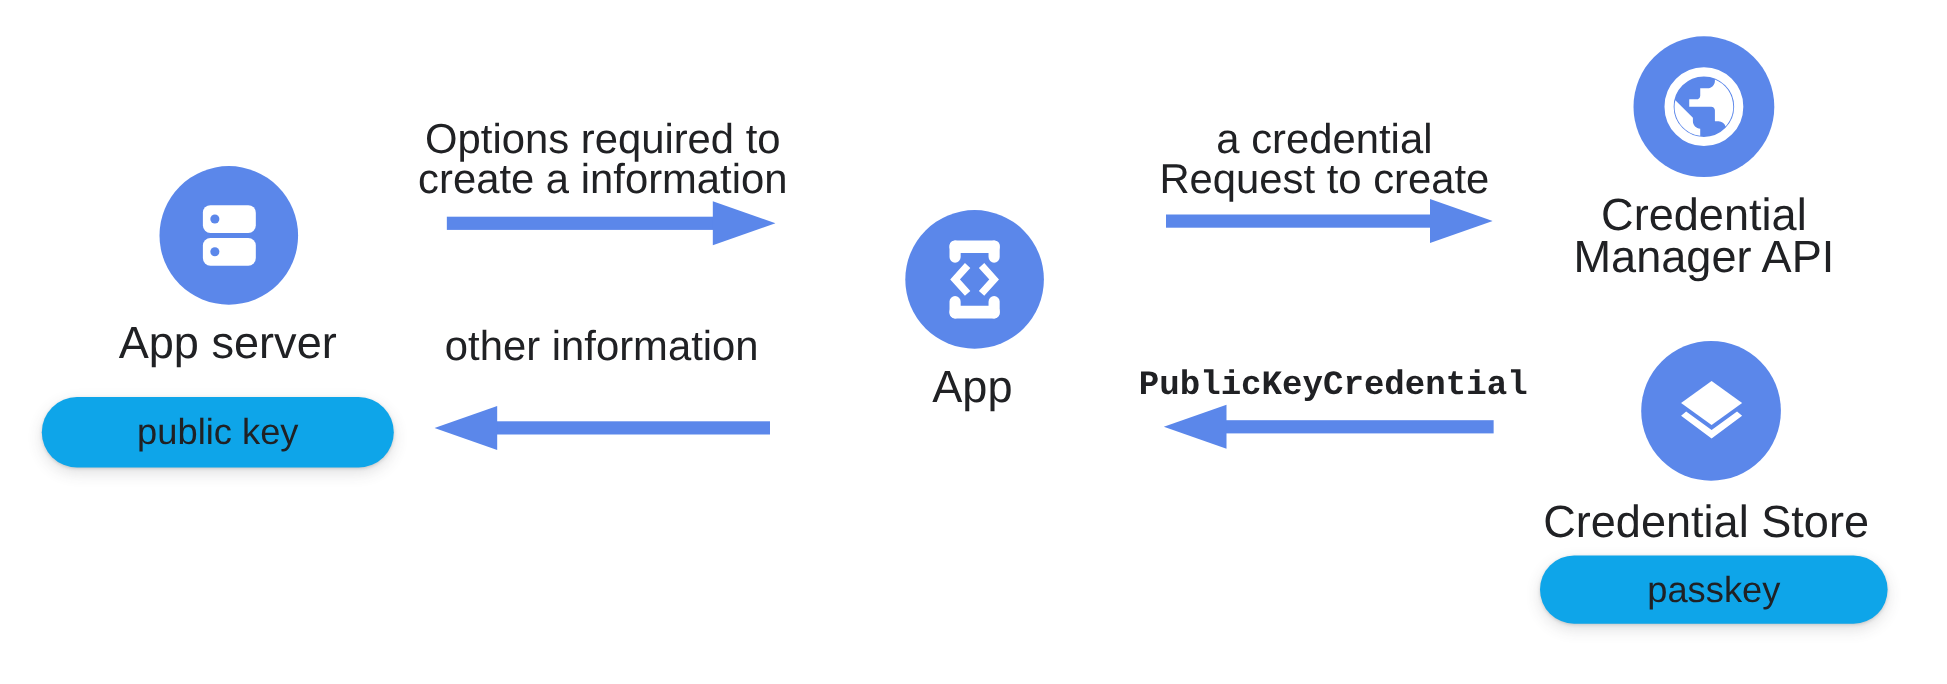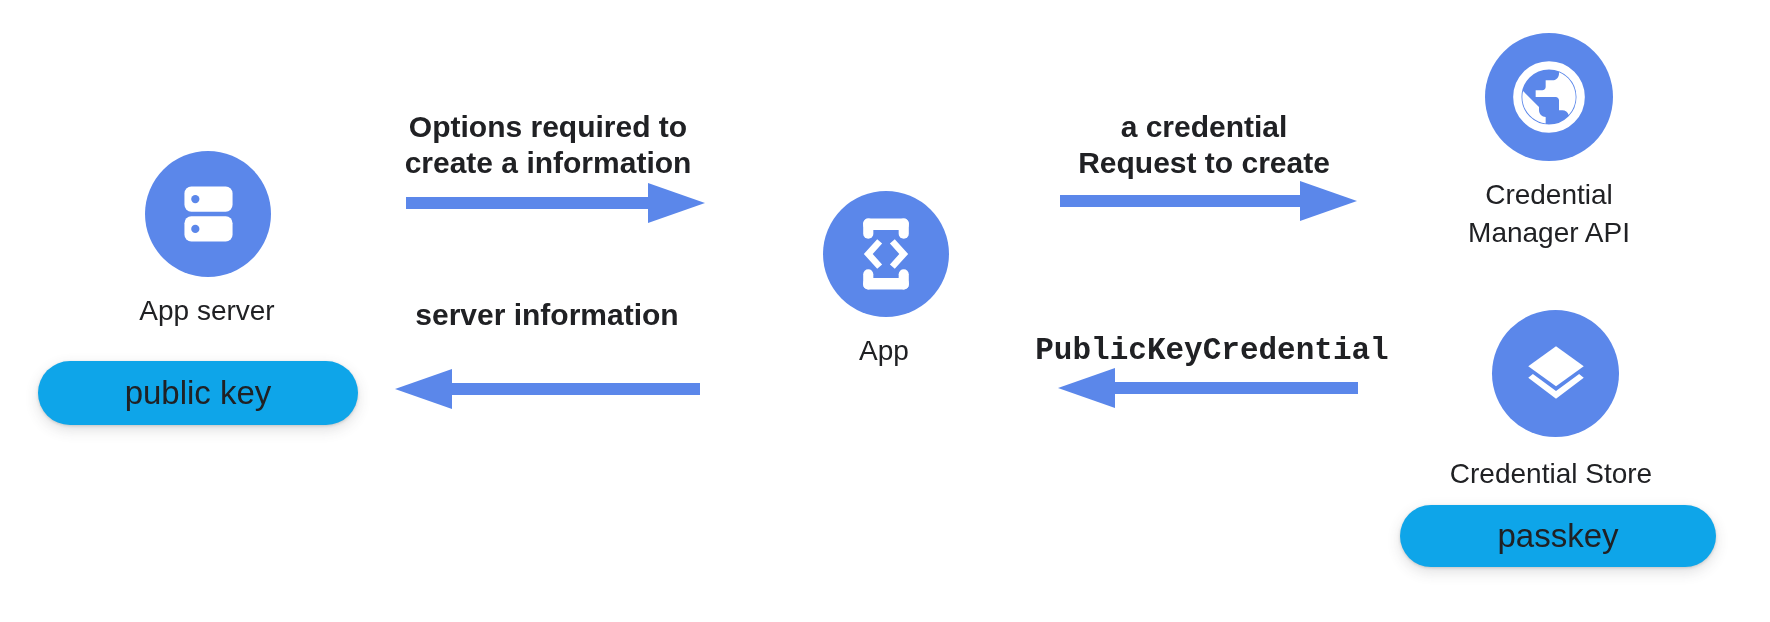--- a/index.html
+++ b/index.html
@@ -2,23 +2,23 @@
 <html style="--accent: #5b87ea; --text: #202124; --bg: #ffffff;"><head>
 <meta charset="utf-8">
 <style>
   html,body{margin:0;padding:0;background:#ffffff;}
   body{font-family:"Liberation Sans",sans-serif;color:var(--text,#202124);}
   .canvas{position:relative;width:1770px;height:622px;background:var(--bg,#ffffff);overflow:hidden;}
 
   .circle{position:absolute;border-radius:50%;background:var(--accent,#5b87ea);
           display:flex;align-items:center;justify-content:center;}
 
-  .node-label{position:absolute;transform:translateX(-50%);font-size:28px;font-weight:500;
+  .node-label{position:absolute;transform:translateX(-50%);font-size:41px;font-weight:500;
               text-align:center;line-height:38px;white-space:nowrap;}
-  .flow-label{position:absolute;transform:translateX(-50%);font-size:30px;font-weight:700;
+  .flow-label{position:absolute;transform:translateX(-50%);font-size:38px;font-weight:400;
               text-align:center;line-height:36px;white-space:nowrap;}
   .mono-label{position:absolute;transform:translateX(-50%);
               font-family:"Liberation Mono","DejaVu Sans Mono",monospace;
               font-size:31px;font-weight:700;white-space:nowrap;}
 
   .pill{position:absolute;background:#0ea5e9;border-radius:999px;
         display:flex;align-items:center;justify-content:center;
         font-size:33px;font-weight:500;
         box-shadow:0 1px 3px rgba(60,64,67,.20),0 5px 14px rgba(60,64,67,.16);}
 
@@ -50,21 +50,21 @@
   <div class="flow-label" style="left:548px;top:109px">
     <div>Options required to</div>
     <div>create a information</div>
   </div>
   <svg class="arrow" style="left:406px;top:181px" width="299" height="44" viewBox="0 0 299 44">
     <rect x="0" y="16" width="246" height="12"></rect>
     <polygon points="242,2 299,22 242,42"></polygon>
   </svg>
 
   <div class="flow-label" style="left:547px;top:297px">
-    <div>server information</div>
+    <div>other information</div>
   </div>
   <svg class="arrow" style="left:395px;top:367px" width="305" height="44" viewBox="0 0 305 44">
     <rect x="53" y="16" width="252" height="12"></rect>
     <polygon points="57,2 0,22 57,42"></polygon>
   </svg>
 
   <div class="circle" style="left:823px;top:191px;width:126px;height:126px">
     <svg class="icon" width="56" height="76" viewBox="0 0 44 60">
       <rect class="white-fill" x="4" y="2" width="36" height="9" rx="4"></rect>
       <rect class="white-fill" x="4" y="2" width="8" height="16" rx="4"></rect>

